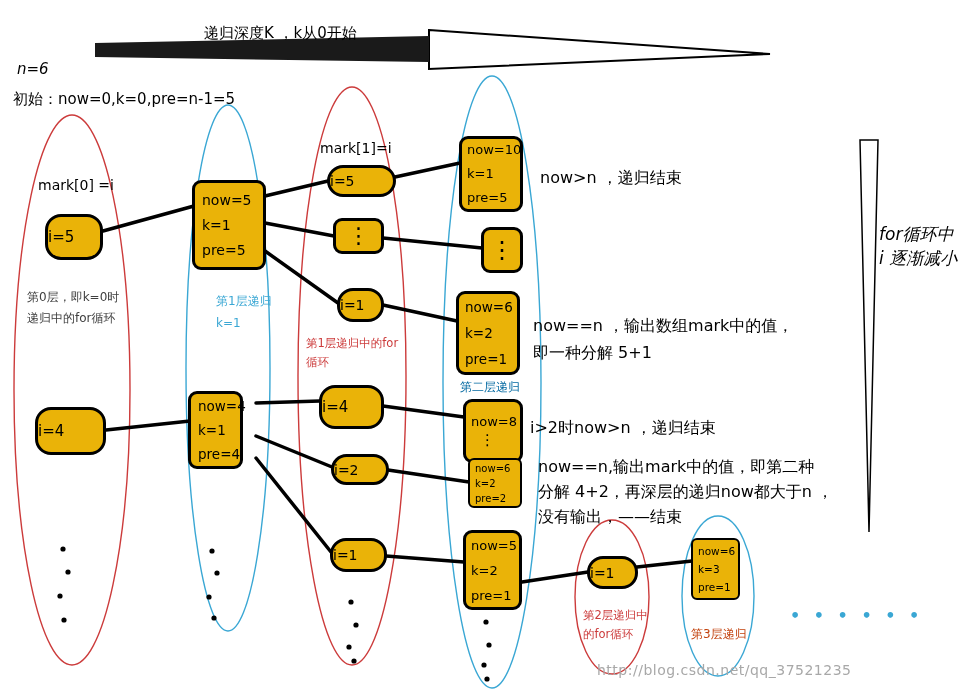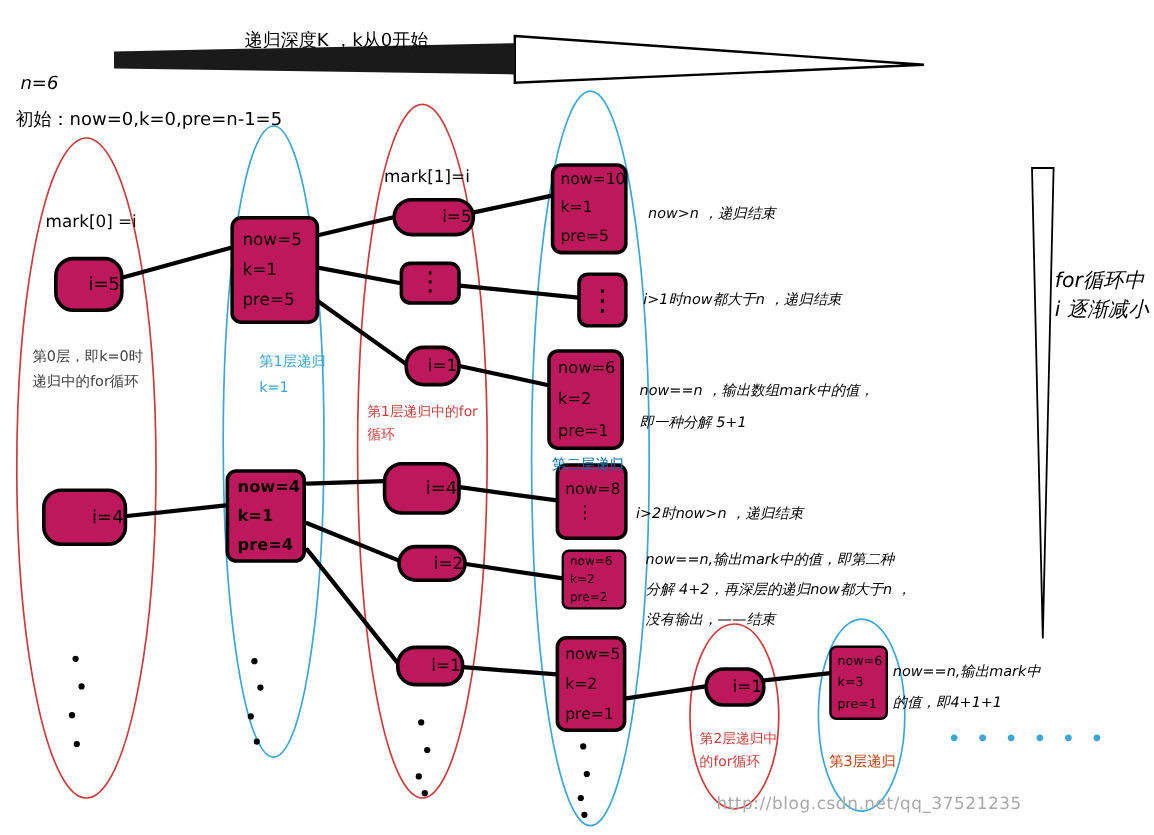--- a/index.html
+++ b/index.html
@@ -4,30 +4,30 @@
 <style>
   * { margin:0; padding:0; box-sizing:border-box; }
   html,body { background:#fff; }
   body { font-family:"DejaVu Sans", sans-serif; color:#000; }
   .canvas { position:relative; width:962px; height:696px; background:#fff; overflow:hidden; }
   svg.decor { position:absolute; left:0; top:0; width:962px; height:696px; }
   .ell { fill:none; stroke-width:1.4; }
   .conn { stroke:#000; stroke-width:3.5; stroke-linecap:round; }
   .sdot { fill:#000; }
 
-  .node { position:absolute; background:#be185d; border:3px solid #000; border-radius:9px;
+  .node { position:absolute; background:#eab308; border:3px solid #000; border-radius:9px;
           display:flex; flex-direction:column; justify-content:center; }
-  .i-node { align-items:flex-end; font-size:15px;border-radius:16px; }
+  .i-node { align-items:flex-start; font-size:15px;border-radius:16px; }
   .v-node { align-items:flex-start; padding-left:7px; font-size:14px; line-height:25px; }
   .small-node { border-width:2px; border-radius:6px; padding-left:5px; font-size:10px; line-height:15px; }
   .dots-node { align-items:center; font-size:22px; line-height:12px; }
 
   .lbl { position:absolute; font-size:15px; white-space:nowrap; }
   .caption { position:absolute; font-size:12px; line-height:21px; white-space:nowrap; }
-  .ann { position:absolute; font-size:12px; line-height:26px; white-space:nowrap;font-style:italic; }
+  .ann { position:absolute; font-size:16px; line-height:26px; white-space:nowrap; }
   .watermark { position:absolute; font-size:14px; letter-spacing:.5px; white-space:nowrap; }
   .blue-dots { position:absolute; font-size:16px; font-weight:bold; letter-spacing:4px; white-space:nowrap; }
   .side-arrow-label { position:absolute; font-size:17px; line-height:24px; white-space:nowrap;font-style:italic; }
 </style>
 </head>
 <body>
 
 <div class="canvas">
 
   <svg class="decor" viewBox="0 0 962 696">
@@ -97,21 +97,21 @@
     <div>i=5</div>
   </div>
   <div class="node i-node" style="left:35px;top:407px;width:71px;height:48px;">
     <div>i=4</div>
   </div>
   <div class="node v-node" style="left:192px;top:180px;width:74px;height:90px;">
     <div>now=5</div>
     <div>k=1</div>
     <div>pre=5</div>
   </div>
-  <div class="node v-node" style="left:188px;top:391px;width:67px;height:78px;font-size:13.5px;line-height:24px;font-weight:bold;">
+  <div class="node v-node" style="left:188px;top:391px;width:55px;height:78px;font-size:13.5px;line-height:24px;">
     <div>now=4</div>
     <div>k=1</div>
     <div>pre=4</div>
   </div>
   <div class="node i-node" style="left:327px;top:165px;width:69px;height:32px;font-size:14px;">
     <div>i=5</div>
   </div>
   <div class="node dots-node" style="left:333px;top:218px;width:51px;height:36px;">
     <div>⋮</div>
   </div>
@@ -133,21 +133,21 @@
     <div>pre=5</div>
   </div>
   <div class="node dots-node" style="left:481px;top:227px;width:42px;height:46px;font-size:24px;">
     <div>⋮</div>
   </div>
   <div class="node v-node" style="left:456px;top:291px;width:64px;height:84px;font-size:13.5px;line-height:26px;padding-left:6px;">
     <div>now=6</div>
     <div>k=2</div>
     <div>pre=1</div>
   </div>
-  <div class="node v-node" style="left:463px;top:386px;width:60px;height:64px;font-size:13px;line-height:18px;padding-left:5px;text-align:right;">
+  <div class="node v-node" style="left:463px;top:399px;width:60px;height:64px;font-size:13px;line-height:18px;padding-left:5px;text-align:right;">
     <div>now=8</div>
     <div style="font-size:15px;margin-left:9px;">⋮</div>
   </div>
   <div class="node v-node small-node" style="left:468px;top:458px;width:54px;height:50px;">
     <div>now=6</div>
     <div>k=2</div>
     <div>pre=2</div>
   </div>
   <div class="node v-node" style="left:463px;top:530px;width:59px;height:80px;font-size:13px;line-height:25px;padding-left:5px;">
     <div>now=5</div>
@@ -182,39 +182,32 @@
     <div>第2层递归中</div>
     <div>的for循环</div>
   </div>
   <div class="caption" style="left: 691px; top: 624px; color: #c2410c;">
     <div>第3层递归</div>
   </div>
 
   <div class="ann" style="left:540px;top:165px;">
     <div>now&gt;n ，递归结束</div>
   </div>
-  <div class="ann" style="left:536px;top:236px;">
-    <div>i&gt;1时now都大于n ，递归结束</div>
-  </div>
   <div class="ann" style="left:533px;top:312px;line-height:27px;">
     <div>now==n ，输出数组mark中的值，</div>
     <div>即一种分解 5+1</div>
   </div>
   <div class="ann" style="left:530px;top:415px;">
     <div>i&gt;2时now&gt;n ，递归结束</div>
   </div>
   <div class="ann" style="left:538px;top:454px;line-height:25px;">
     <div>now==n,输出mark中的值，即第二种</div>
     <div>分解 4+2，再深层的递归now都大于n ，</div>
     <div>没有输出，——结束</div>
   </div>
-  <div class="ann" style="left:744px;top:546px;">
-    <div>now==n,输出mark中</div>
-    <div>的值，即4+1+1</div>
-  </div>
 
   <div class="blue-dots" style="left: 790px; top: 606px; color: rgb(58, 167, 212);">• • • • • •</div>
 
   <div class="side-arrow-label" style="left:879px;top:222px;">
     <div>for循环中</div>
     <div>i 逐渐减小</div>
   </div>
 
   <div class="watermark" style="left: 597px; top: 662px; color: rgb(168, 168, 168);">http://blog.csdn.net/qq_37521235</div>
 

